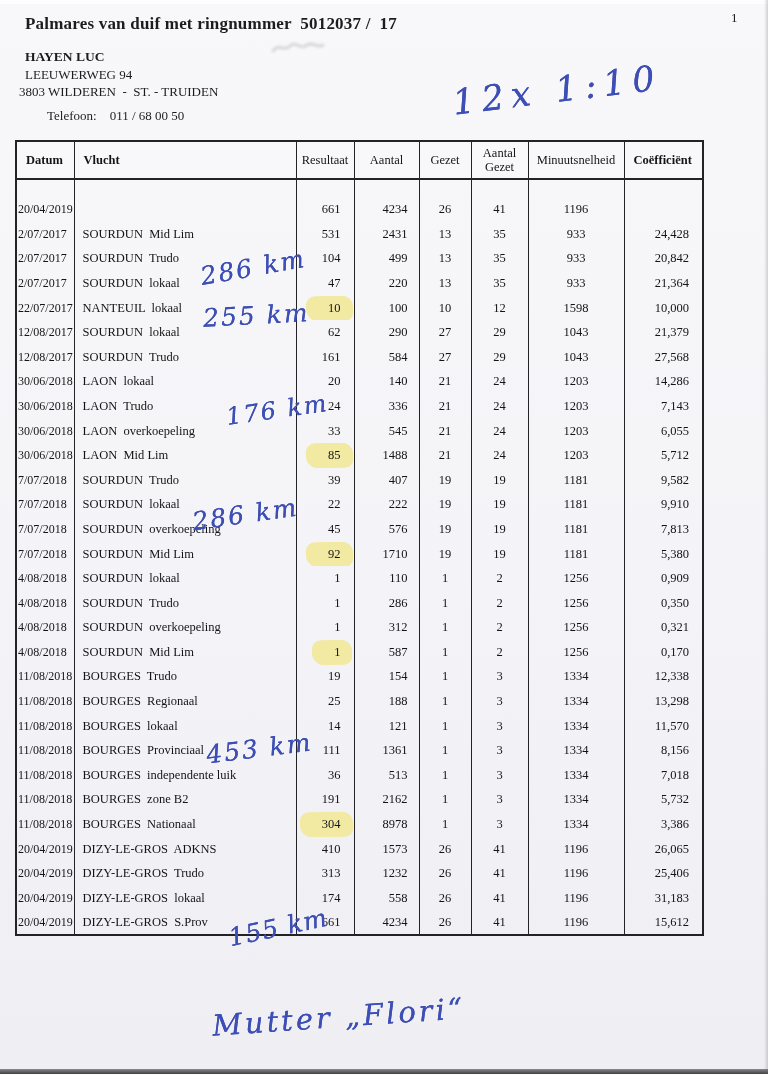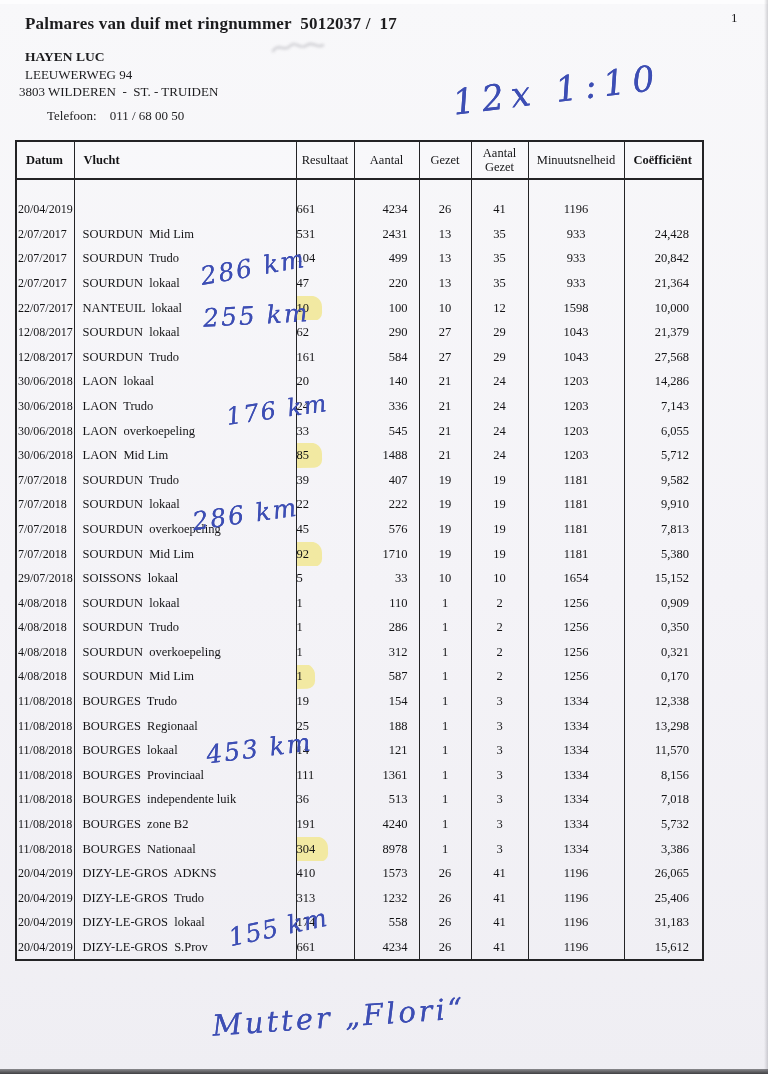--- a/index.html
+++ b/index.html
@@ -48,21 +48,21 @@
   }
   th.h-datum, th.h-vlucht, th.h-coeff { text-align:left; padding-left:9px;font-weight:bold; }
   td {
     height:24.6px; padding:0;
     border-left:1.5px solid #232325; border-right:1.5px solid #232325;
     white-space:nowrap; overflow:hidden;
   }
   tr.first-row td { height:43px; vertical-align:bottom; padding-bottom:5px; }
   .col-datum   { text-align:left;  padding-left:1px; font-size:12px; }
   .col-vlucht  { text-align:left;  padding-left:8px; white-space:pre; }
-  .col-resultaat { text-align:left; padding-right:13px;margin-left:30px; }
+  .col-resultaat { text-align:right; padding-right:13px;margin-left:30px; }
   .col-aantal  { text-align:right; padding-right:11px; }
   .col-gezet,.col-aantal-gezet,.col-snelheid { text-align:center; }
   .col-coeff   { text-align:right; padding-right:13px; }
 
   .hl {
     display:inline-block; position:relative; z-index:0;
   }
   .hl::before {
     content:""; position:absolute; z-index:-1;
     left:-22px; right:-12px; top:-5px; bottom:-5px;
@@ -272,30 +272,20 @@
         <td class="col-datum">7/07/2018</td>
         <td class="col-vlucht">SOURDUN  Mid Lim</td>
         <td class="col-resultaat"><span class="hl">92</span></td>
         <td class="col-aantal">1710</td>
         <td class="col-gezet">19</td>
         <td class="col-aantal-gezet">19</td>
         <td class="col-snelheid">1181</td>
         <td class="col-coeff">5,380</td>
       </tr>
       <tr>
-        <td class="col-datum">29/07/2018</td>
-        <td class="col-vlucht">SOISSONS  lokaal</td>
-        <td class="col-resultaat">5</td>
-        <td class="col-aantal">33</td>
-        <td class="col-gezet">10</td>
-        <td class="col-aantal-gezet">10</td>
-        <td class="col-snelheid">1654</td>
-        <td class="col-coeff">15,152</td>
-      </tr>
-      <tr>
         <td class="col-datum">4/08/2018</td>
         <td class="col-vlucht">SOURDUN  lokaal</td>
         <td class="col-resultaat">1</td>
         <td class="col-aantal">110</td>
         <td class="col-gezet">1</td>
         <td class="col-aantal-gezet">2</td>
         <td class="col-snelheid">1256</td>
         <td class="col-coeff">0,909</td>
       </tr>
       <tr>
@@ -375,21 +365,21 @@
         <td class="col-aantal">513</td>
         <td class="col-gezet">1</td>
         <td class="col-aantal-gezet">3</td>
         <td class="col-snelheid">1334</td>
         <td class="col-coeff">7,018</td>
       </tr>
       <tr>
         <td class="col-datum">11/08/2018</td>
         <td class="col-vlucht">BOURGES  zone B2</td>
         <td class="col-resultaat">191</td>
-        <td class="col-aantal">4240</td>
+        <td class="col-aantal">2162</td>
         <td class="col-gezet">1</td>
         <td class="col-aantal-gezet">3</td>
         <td class="col-snelheid">1334</td>
         <td class="col-coeff">5,732</td>
       </tr>
       <tr>
         <td class="col-datum">11/08/2018</td>
         <td class="col-vlucht">BOURGES  Nationaal</td>
         <td class="col-resultaat"><span class="hl">304</span></td>
         <td class="col-aantal">8978</td>

